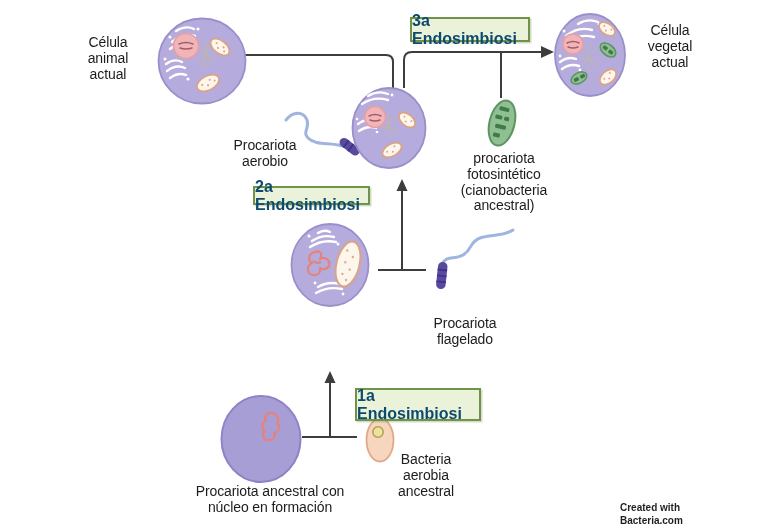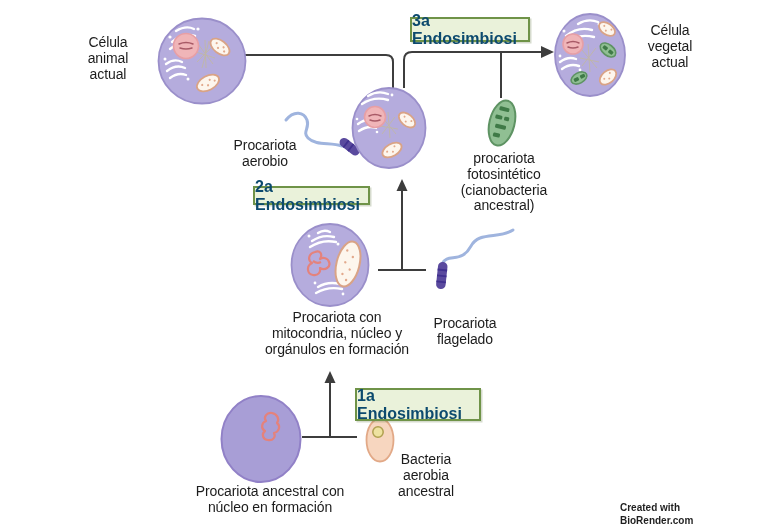--- a/index.html
+++ b/index.html
@@ -264,29 +264,26 @@
 actual</div>
   <div class="lbl" style="left:634px;top:23px;width:72px;">Célula
 vegetal
 actual</div>
   <div class="lbl" style="left:223px;top:138px;width:84px;">Procariota
 aerobio</div>
   <div class="lbl" style="left:444px;top:151px;width:120px;">procariota
 fotosintético
 (cianobacteria
 ancestral)</div>
-  <div class="lbl" style="left:248px;top:310px;width:178px;">Procariota con
-mitocondria, núcleo y
-orgánulos en formación</div>
   <div class="lbl" style="left:423px;top:316px;width:84px;">Procariota
 flagelado</div>
   <div class="lbl" style="left:386px;top:452px;width:80px;">Bacteria
 aerobia
 ancestral</div>
   <div class="lbl" style="left:176px;top:484px;width:188px;">Procariota ancestral con
 núcleo en formación</div>
 
   <div class="watermark">
     <div>Created with</div>
-    <div>BioRender.com</div>
+    <div>Bacteria.com</div>
   </div>
 
 </div>
 
 </body></html>

